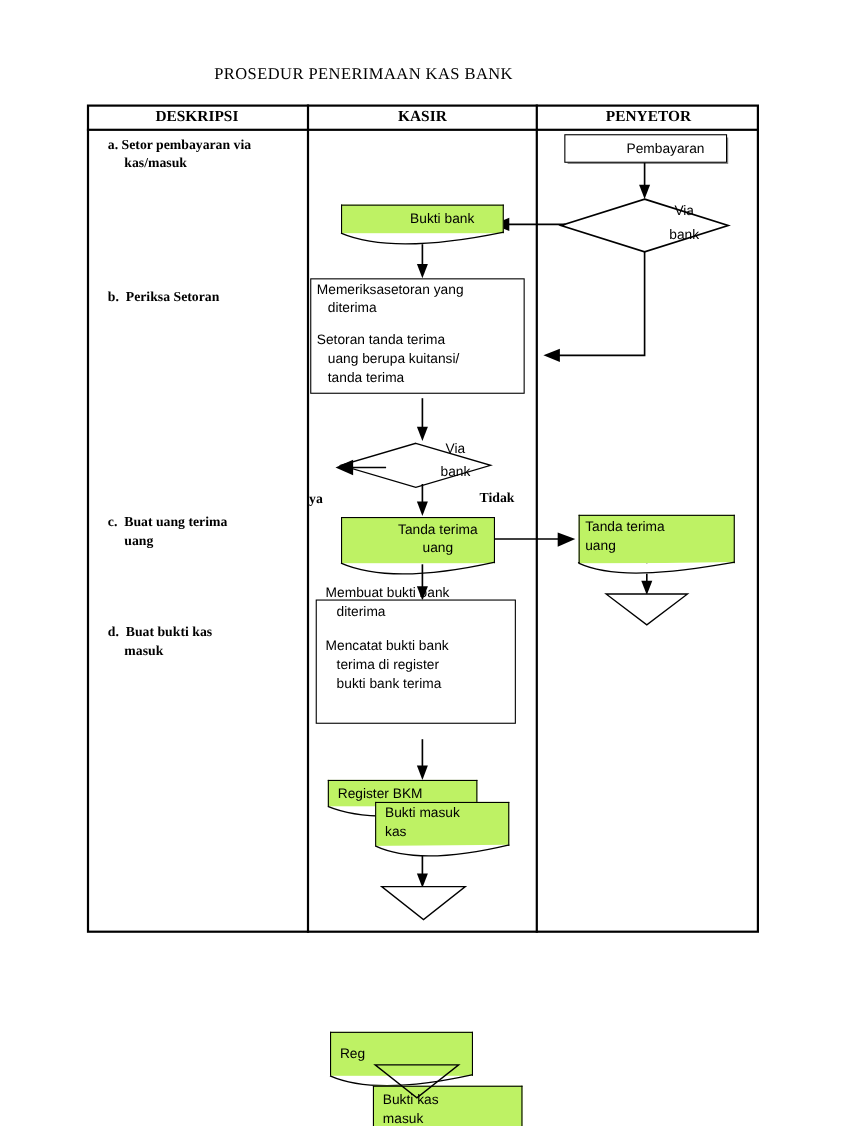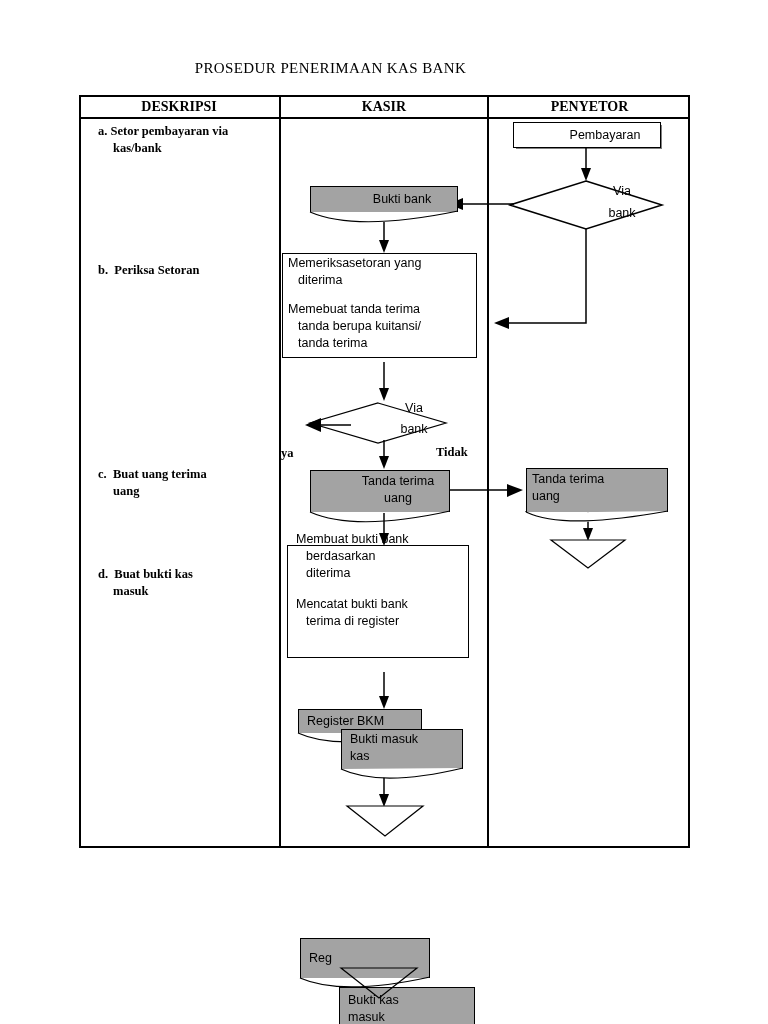--- a/index.html
+++ b/index.html
@@ -30,21 +30,21 @@
 
   
   .rect{border:1px solid #000;box-sizing:border-box;background:#fff;}
   .shadow{box-shadow:2px 2px 0 -1px #808080;}
   .txt{font-size:12.5px;line-height:17px;}
   .ctr{text-align:center;padding-left:36px;}
 
   
   .doc{position:absolute;}
   .doc .body{border:1px solid #000;border-bottom:none;box-sizing:border-box;
-             background:#a3a3a3;position:relative;z-index:2;}
+             background:#bef264;position:relative;z-index:2;}
   .doc .wave{position:absolute;left:0;width:100%;display:block;z-index:2;}
 
   svg{overflow:visible;}
   .lbl{font-family:"Liberation Serif",serif;font-size:12.5px;font-weight:bold;}
 </style>
 </head>
 <body>
 
 <div class="abs" id="title">PROSEDUR PENERIMAAN KAS BANK</div>
 
@@ -53,21 +53,21 @@
 <div class="abs vrule" id="v1"></div>
 <div class="abs vrule" id="v2"></div>
 
 <div class="abs hdr" id="h1">DESKRIPSI</div>
 <div class="abs hdr" id="h2">KASIR</div>
 <div class="abs hdr" id="h3">PENYETOR</div>
 
 <div class="abs desc" style="top:123px;">
   <span>a.</span>
   <span>Setor pembayaran via</span>
-  <span class="ind">kas/bank</span>
+  <span class="ind">kas/masuk</span>
 </div>
 
 <div class="abs desc" style="top:262px;">
   <span>b.</span>
   &nbsp;<span>Periksa Setoran</span>
 </div>
 
 <div class="abs desc" style="top:466px;">
   <span>c.</span>
   &nbsp;<span>Buat uang terima</span>
@@ -135,22 +135,22 @@
 <svg class="abs" style="left:377px;top:222px;width:14px;height:32px;">
   <line x1="7" y1="0" x2="7" y2="20" stroke="#000" stroke-width="1.5"></line>
   <polygon points="7,31 2,18 12,18" fill="#000"></polygon>
 </svg>
 
 <div class="abs rect" style="left:282px;top:253px;width:195px;height:105px;"></div>
 <div class="abs txt" style="left:288px;top:255px;width:200px;">
   <div>Memeriksasetoran yang</div>
   <div style="padding-left:10px;">diterima</div>
   <div style="height:12px;"></div>
-  <div>Memebuat tanda terima</div>
-  <div style="padding-left:10px;">tanda berupa kuitansi/</div>
+  <div>Setoran tanda terima</div>
+  <div style="padding-left:10px;">uang berupa kuitansi/</div>
   <div style="padding-left:10px;">tanda terima</div>
 </div>
 
 <svg class="abs" style="left:377px;top:362px;width:14px;height:40px;">
   <line x1="7" y1="0" x2="7" y2="27" stroke="#000" stroke-width="1.5"></line>
   <polygon points="7,39 2,26 12,26" fill="#000"></polygon>
 </svg>
 
 <svg class="abs" style="left:310px;top:403px;width:136px;height:40px;">
   <polygon points="68,0 136,20 68,40 0,20" fill="#fff" stroke="#000" stroke-width="1.2"></polygon>
@@ -186,33 +186,33 @@
 </svg>
 
 <svg class="abs" style="left:377px;top:513px;width:14px;height:34px;">
   <line x1="7" y1="0" x2="7" y2="22" stroke="#000" stroke-width="1.5"></line>
   <polygon points="7,33 2,20 12,20" fill="#000"></polygon>
 </svg>
 
 <div class="abs rect" style="left:287px;top:545px;width:182px;height:113px;"></div>
 <div class="abs txt" style="left:296px;top:531px;width:200px;">
   <div>Membuat bukti bank</div>
-  <div style="padding-left:10px;">berdasarkan</div>
   <div style="padding-left:10px;">diterima</div>
   <div style="height:14px;"></div>
   <div>Mencatat bukti bank</div>
   <div style="padding-left:10px;">terima di register</div>
+  <div style="padding-left:10px;">bukti bank terima</div>
 </div>
 
 <svg class="abs" style="left:377px;top:672px;width:14px;height:38px;">
   <line x1="7" y1="0" x2="7" y2="25" stroke="#000" stroke-width="1.5"></line>
   <polygon points="7,37 2,24 12,24" fill="#000"></polygon>
 </svg>
 
-<div class="doc" style="left:298px;top:709px;width:124px;z-index:1;">
+<div class="doc" style="left:298px;top:709px;width:136px;z-index:1;">
   <div class="body txt" style="height:24px;line-height:22px;padding-left:8px;box-sizing:border-box;">Register BKM</div>
   <svg class="wave" style="top:23px;height:16px;" viewBox="0 0 130 16" preserveAspectRatio="none">
     <path d="M0,1 C32,15 80,11 130,0" fill="none" stroke="#000" stroke-width="1.2"></path>
   </svg>
 </div>
 
 <div class="doc" style="left:341px;top:729px;width:122px;z-index:3;">
   <div class="body txt" style="height:40px;padding:1px 0 0 8px;box-sizing:border-box;">
     <div>Bukti masuk</div>
     <div>kas</div>

